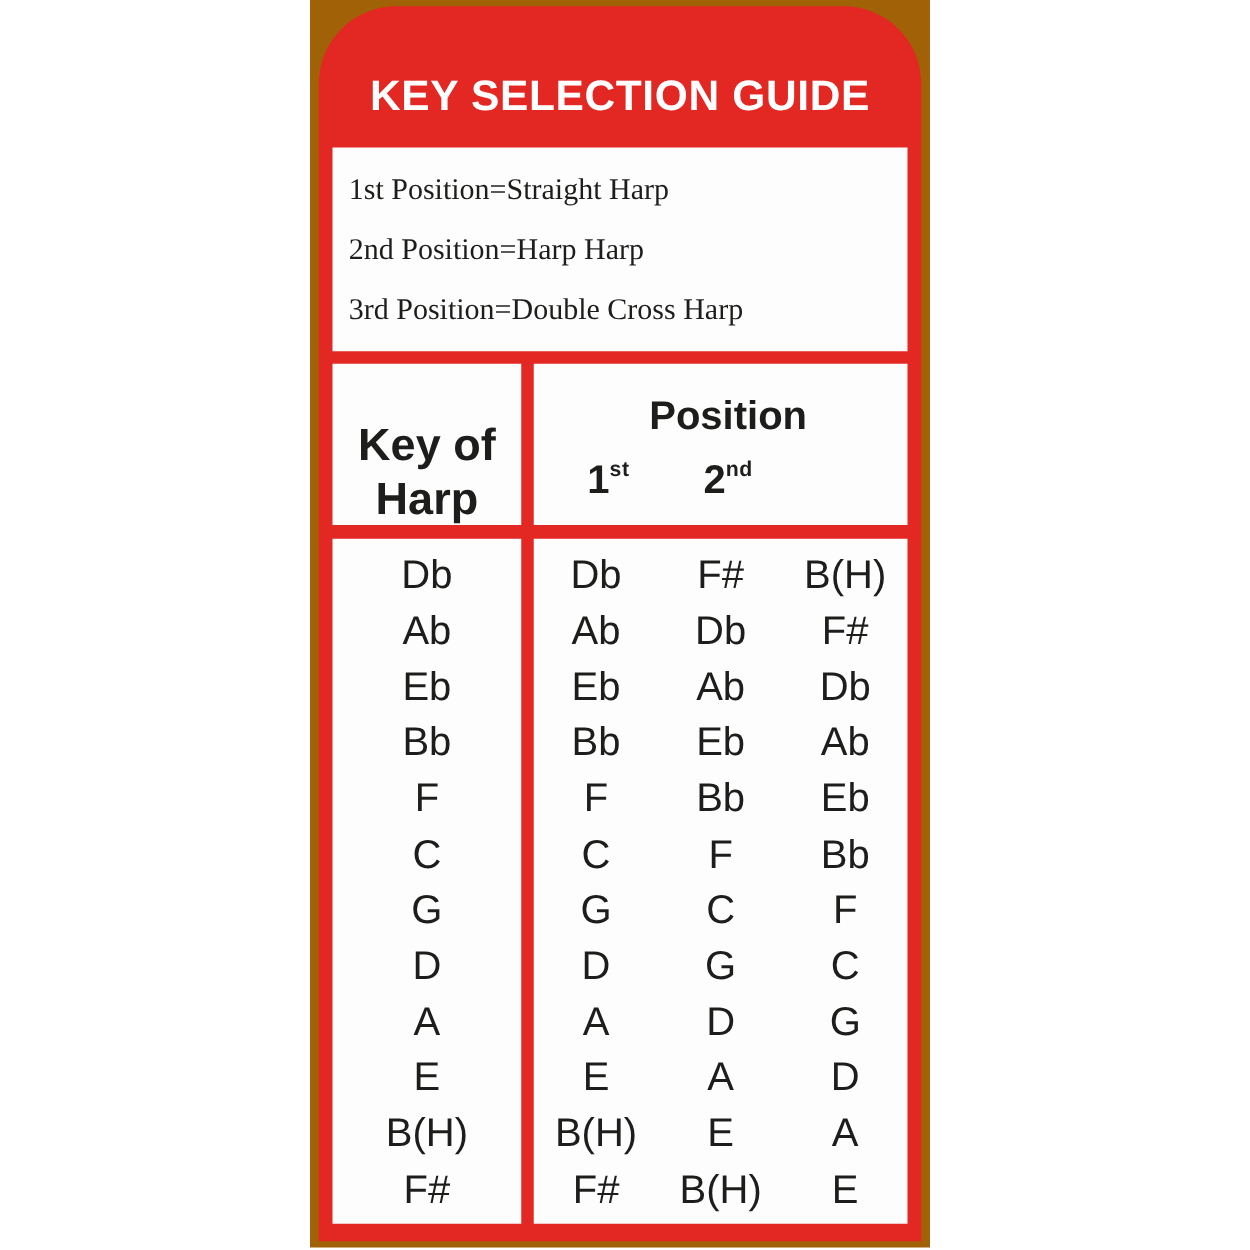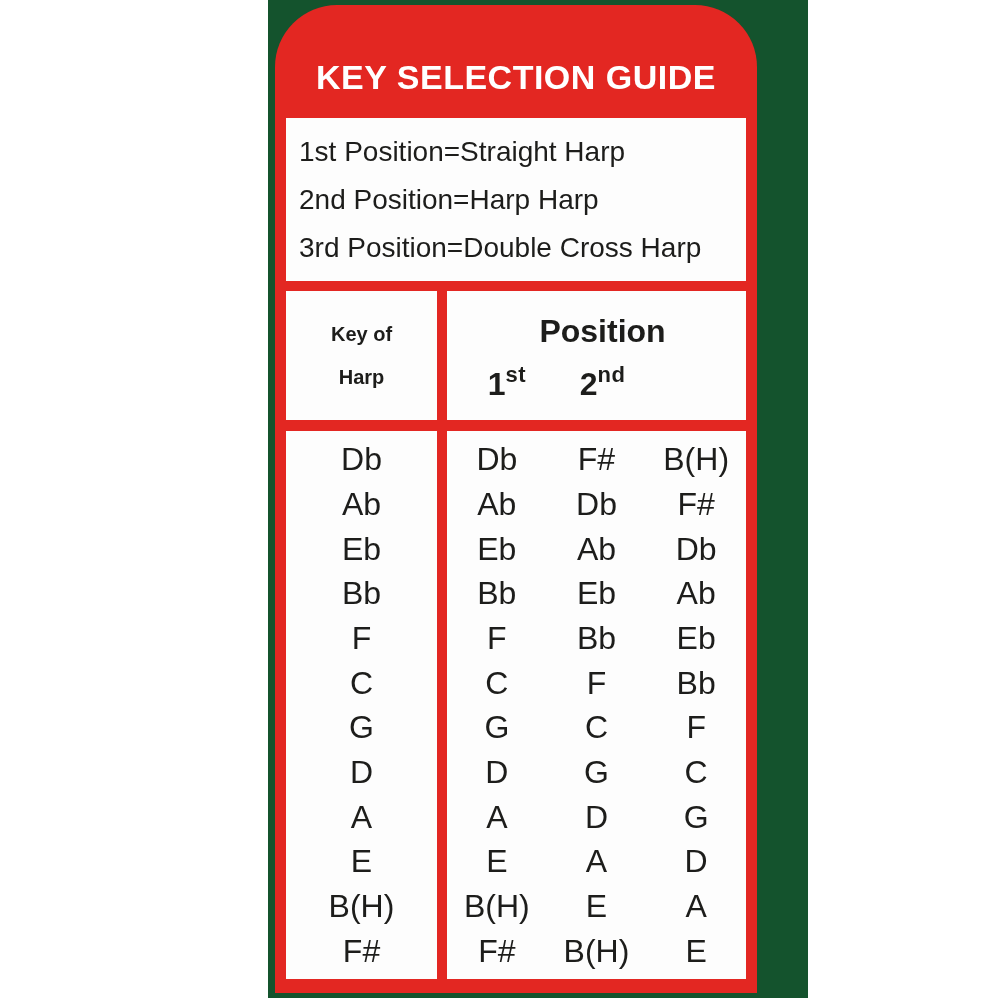--- a/index.html
+++ b/index.html
@@ -11,25 +11,25 @@
   .stage {
     position: relative;
     width: 1000px;
     height: 1000px;
     background: #ffffff;
     overflow: hidden;
   }
   
   .card-outline {
     position: absolute;
-    left: 268px;
+    left: 248px;
     top: 0;
-    width: 540px;
+    width: 496px;
     height: 998px;
-    background: #14532d;
+    background: #a16207;
   }
   
   .card {
     position: absolute;
     left: 7px;
     top: 5px;
     width: 482px;
     height: 988px;
     background: #e32722;
     border-radius: 62px 62px 0 0;
@@ -54,34 +54,35 @@
     left: 11px;
     top: 113px;
     width: 460px;
     height: 163px;
     display: flex;
     flex-direction: column;
     justify-content: center;
     padding-left: 13px;
     box-sizing: border-box;
     color: #1d1d1b;
-    font-size: 28px;
+    font-size: 24px;
     line-height: 48px;
+    font-family: Liberation Serif, serif;
   }
   .header-left {
     left: 11px;
     top: 286px;
     width: 151px;
     height: 129px;
     display: flex;
     flex-direction: column;
-    justify-content: center;
+    justify-content: flex-end;
     align-items: center;
     color: #1d1d1b;
-    font-size: 20px;
+    font-size: 36px;
     font-weight: bold;
     line-height: 43px;
     text-align: center;
   }
   .header-right {
     left: 172px;
     top: 286px;
     width: 299px;
     height: 129px;
     display: flex;
@@ -100,21 +101,21 @@
   }
   .ordinals {
     display: grid;
     grid-template-columns: repeat(3, 1fr);
     font-size: 32px;
     font-weight: bold;
     line-height: 44px;
   }
   .ord { text-align: center; }
   .ord .sup {
-    font-size: 22px;
+    font-size: 17px;
     vertical-align: 13px;
     letter-spacing: 0.5px;
   }
   .body-left {
     left: 11px;
     top: 426px;
     width: 151px;
     height: 548px;
     display: grid;
     grid-template-columns: 1fr;

